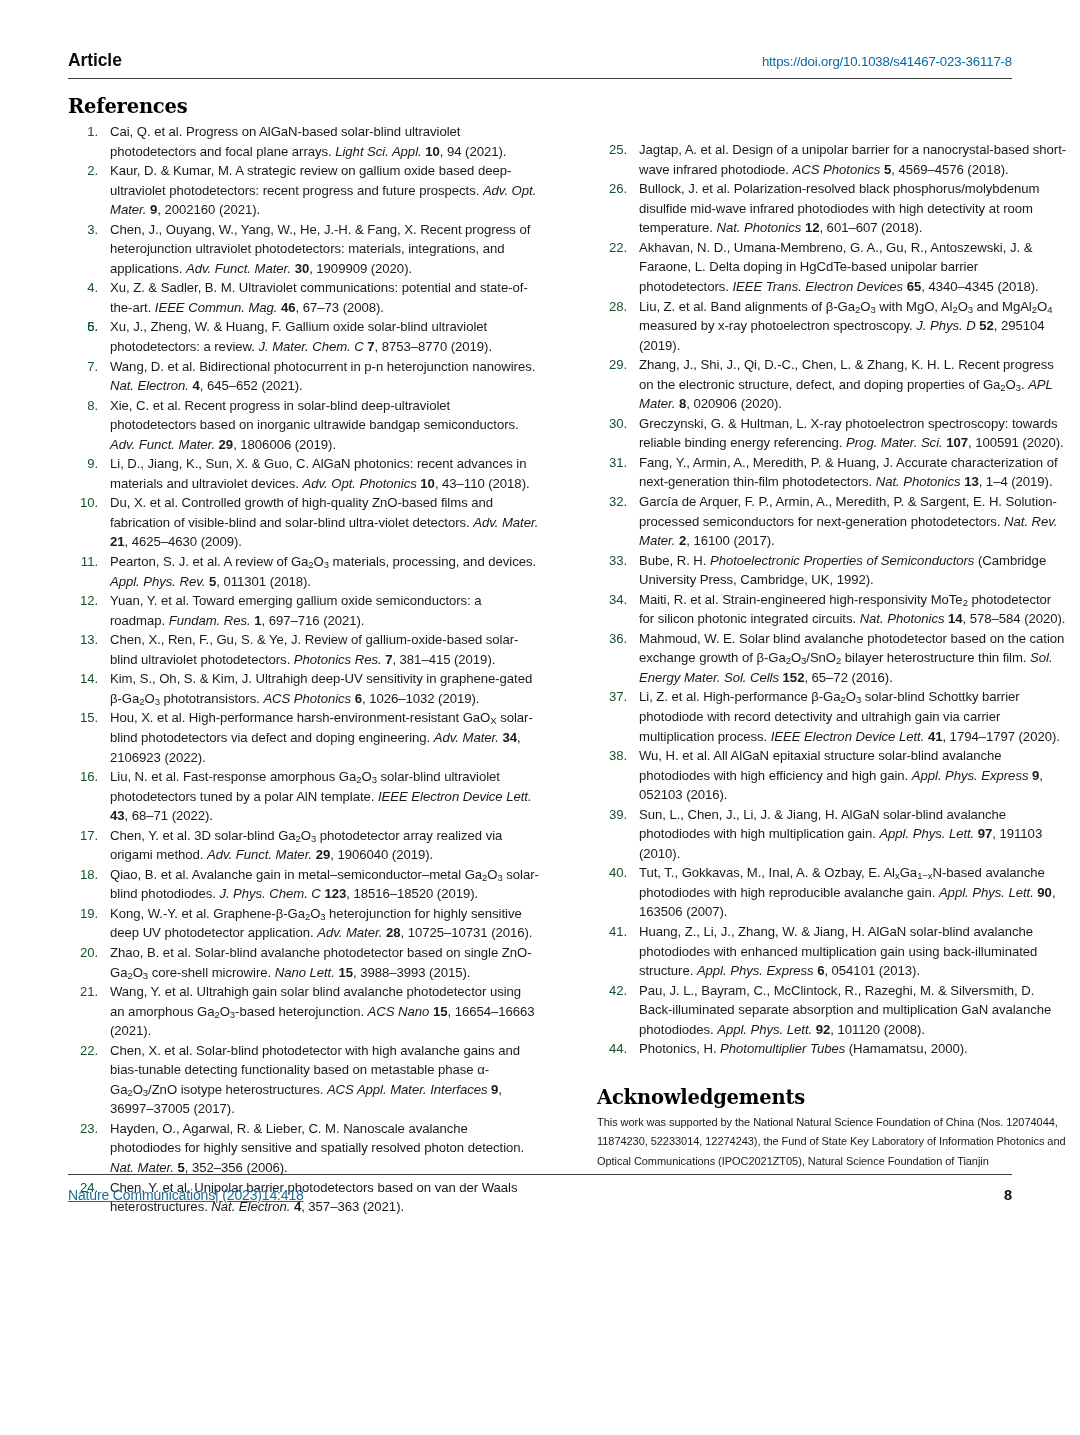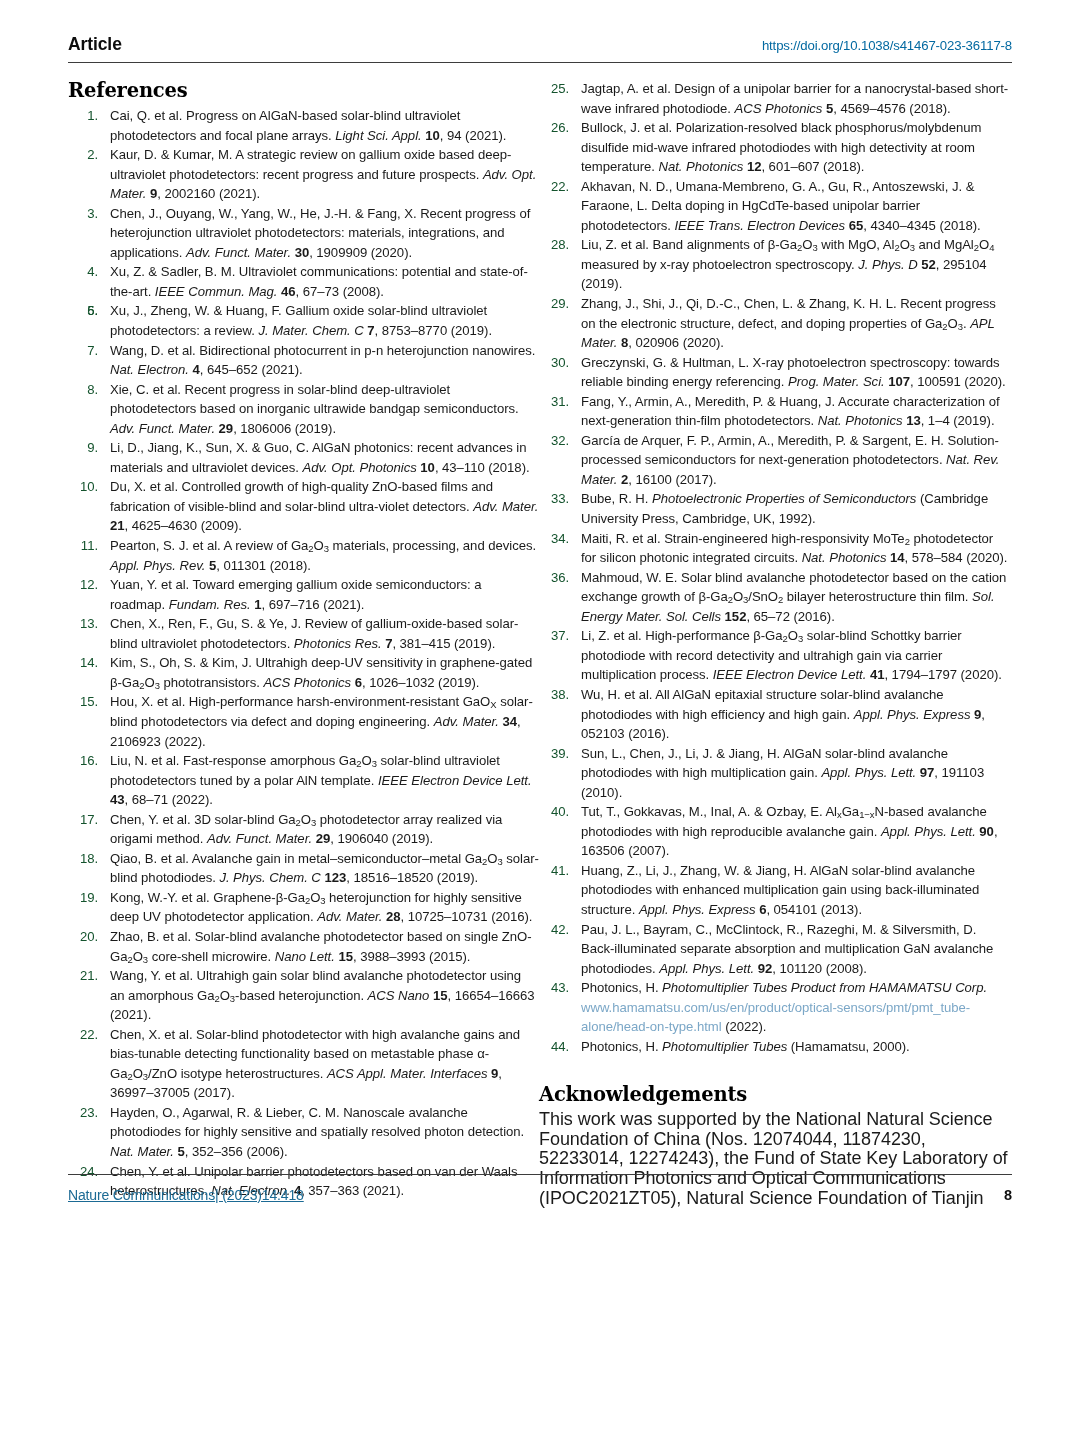--- a/index.html
+++ b/index.html
@@ -15,21 +15,21 @@
     color: #1a1a1a;
     position: relative;
     overflow: hidden;
   }
   .page {
     position: absolute;
     left: 0; top: 0;
     width: 1080px;
     height: 1239px;
     box-sizing: border-box;
-    padding: 0 68px;
+    padding: 16px 68px;
   }
 
   
   .runhead {
     display: flex;
     align-items: baseline;
     justify-content: space-between;
     padding-top: 34px;
     padding-bottom: 7px;
   }
@@ -46,21 +46,22 @@
     text-decoration: none;
   }
   .rule-top {
     border-top: 1.1px solid #3d3d3d;
     margin-bottom: 16px;
   }
 
   
   .columns {
     display: flex;
-    align-items: flex-start;
+    gap: 58px;
+    align-items: center;
   }
   .col {
     width: 471px;
     flex: 0 0 471px;
   }
 
   h2.section-title {
     font-family: "DejaVu Serif", "Liberation Serif", serif;
     font-size: 19.5px;
     font-weight: bold;
@@ -101,21 +102,21 @@
   .ref-body i, .ref-body em { font-style: italic; }
   .ref-body b, .ref-body strong { font-weight: bold; }
   .ref-body sub { font-size: 0.72em; line-height: 0; vertical-align: -0.22em; }
   .ref-body a.url {
     color: #7ba7c7;
     text-decoration: none;
   }
 
   p.ack-text {
     margin: 0;
-    font-size: 18px;
+    font-size: 11px;
     line-height: 19.55px;
     letter-spacing: -0.05px;
     color: #1a1a1a;
   }
 
   
   .footer {
     position: absolute;
     left: 68px;
     right: 68px;
@@ -198,21 +199,20 @@
           <li><span class="num">32.</span><span class="ref-body">García de Arquer, F. P., Armin, A., Meredith, P. &amp; Sargent, E. H. Solution-processed semiconductors for next-generation photodetectors. <i>Nat. Rev. Mater.</i> <b>2</b>, 16100 (2017).</span></li>
           <li><span class="num">33.</span><span class="ref-body">Bube, R. H. <i>Photoelectronic Properties of Semiconductors</i> (Cambridge University Press, Cambridge, UK, 1992).</span></li>
           <li><span class="num">34.</span><span class="ref-body">Maiti, R. et al. Strain-engineered high-responsivity MoTe<sub>2</sub> photodetector for silicon photonic integrated circuits. <i>Nat. Photonics</i> <b>14</b>, 578–584 (2020).</span></li>
           <li><span class="num">36.</span><span class="ref-body">Mahmoud, W. E. Solar blind avalanche photodetector based on the cation exchange growth of β-Ga<sub>2</sub>O<sub>3</sub>/SnO<sub>2</sub> bilayer heterostructure thin film. <i>Sol. Energy Mater. Sol. Cells</i> <b>152</b>, 65–72 (2016).</span></li>
           <li><span class="num">37.</span><span class="ref-body">Li, Z. et al. High-performance β-Ga<sub>2</sub>O<sub>3</sub> solar-blind Schottky barrier photodiode with record detectivity and ultrahigh gain via carrier multiplication process. <i>IEEE Electron Device Lett.</i> <b>41</b>, 1794–1797 (2020).</span></li>
           <li><span class="num">38.</span><span class="ref-body">Wu, H. et al. All AlGaN epitaxial structure solar-blind avalanche photodiodes with high efficiency and high gain. <i>Appl. Phys. Express</i> <b>9</b>, 052103 (2016).</span></li>
           <li><span class="num">39.</span><span class="ref-body">Sun, L., Chen, J., Li, J. &amp; Jiang, H. AlGaN solar-blind avalanche photodiodes with high multiplication gain. <i>Appl. Phys. Lett.</i> <b>97</b>, 191103 (2010).</span></li>
           <li><span class="num">40.</span><span class="ref-body">Tut, T., Gokkavas, M., Inal, A. &amp; Ozbay, E. Al<sub>x</sub>Ga<sub>1−x</sub>N-based avalanche photodiodes with high reproducible avalanche gain. <i>Appl. Phys. Lett.</i> <b>90</b>, 163506 (2007).</span></li>
           <li><span class="num">41.</span><span class="ref-body">Huang, Z., Li, J., Zhang, W. &amp; Jiang, H. AlGaN solar-blind avalanche photodiodes with enhanced multiplication gain using back-illuminated structure. <i>Appl. Phys. Express</i> <b>6</b>, 054101 (2013).</span></li>
           <li><span class="num">42.</span><span class="ref-body">Pau, J. L., Bayram, C., McClintock, R., Razeghi, M. &amp; Silversmith, D. Back-illuminated separate absorption and multiplication GaN avalanche photodiodes. <i>Appl. Phys. Lett.</i> <b>92</b>, 101120 (2008).</span></li>
-          <li><span class="num">43.</span><span class="ref-body">Photonics, H. <i>Photomultiplier Tubes Product from HAMAMATSU Corp.</i> <a class="url" href="#">www.hamamatsu.com/us/en/product/optical-sensors/pmt/pmt_tube-alone/head-on-type.html</a> (2022).</span></li>
           <li><span class="num">44.</span><span class="ref-body">Photonics, H. <i>Photomultiplier Tubes</i> (Hamamatsu, 2000).</span></li>
         </ol>
       <h2 class="section-title ack-title">Acknowledgements</h2>
       <p class="ack-text">This work was supported by the National Natural Science Foundation of China (Nos. 12074044, 11874230, 52233014, 12274243), the Fund of State Key Laboratory of Information Photonics and Optical Communications (IPOC2021ZT05), Natural Science Foundation of Tianjin</p>
     </div>
 
   </div>
 
   <div class="footer">
     <div class="rule-bottom"></div>

